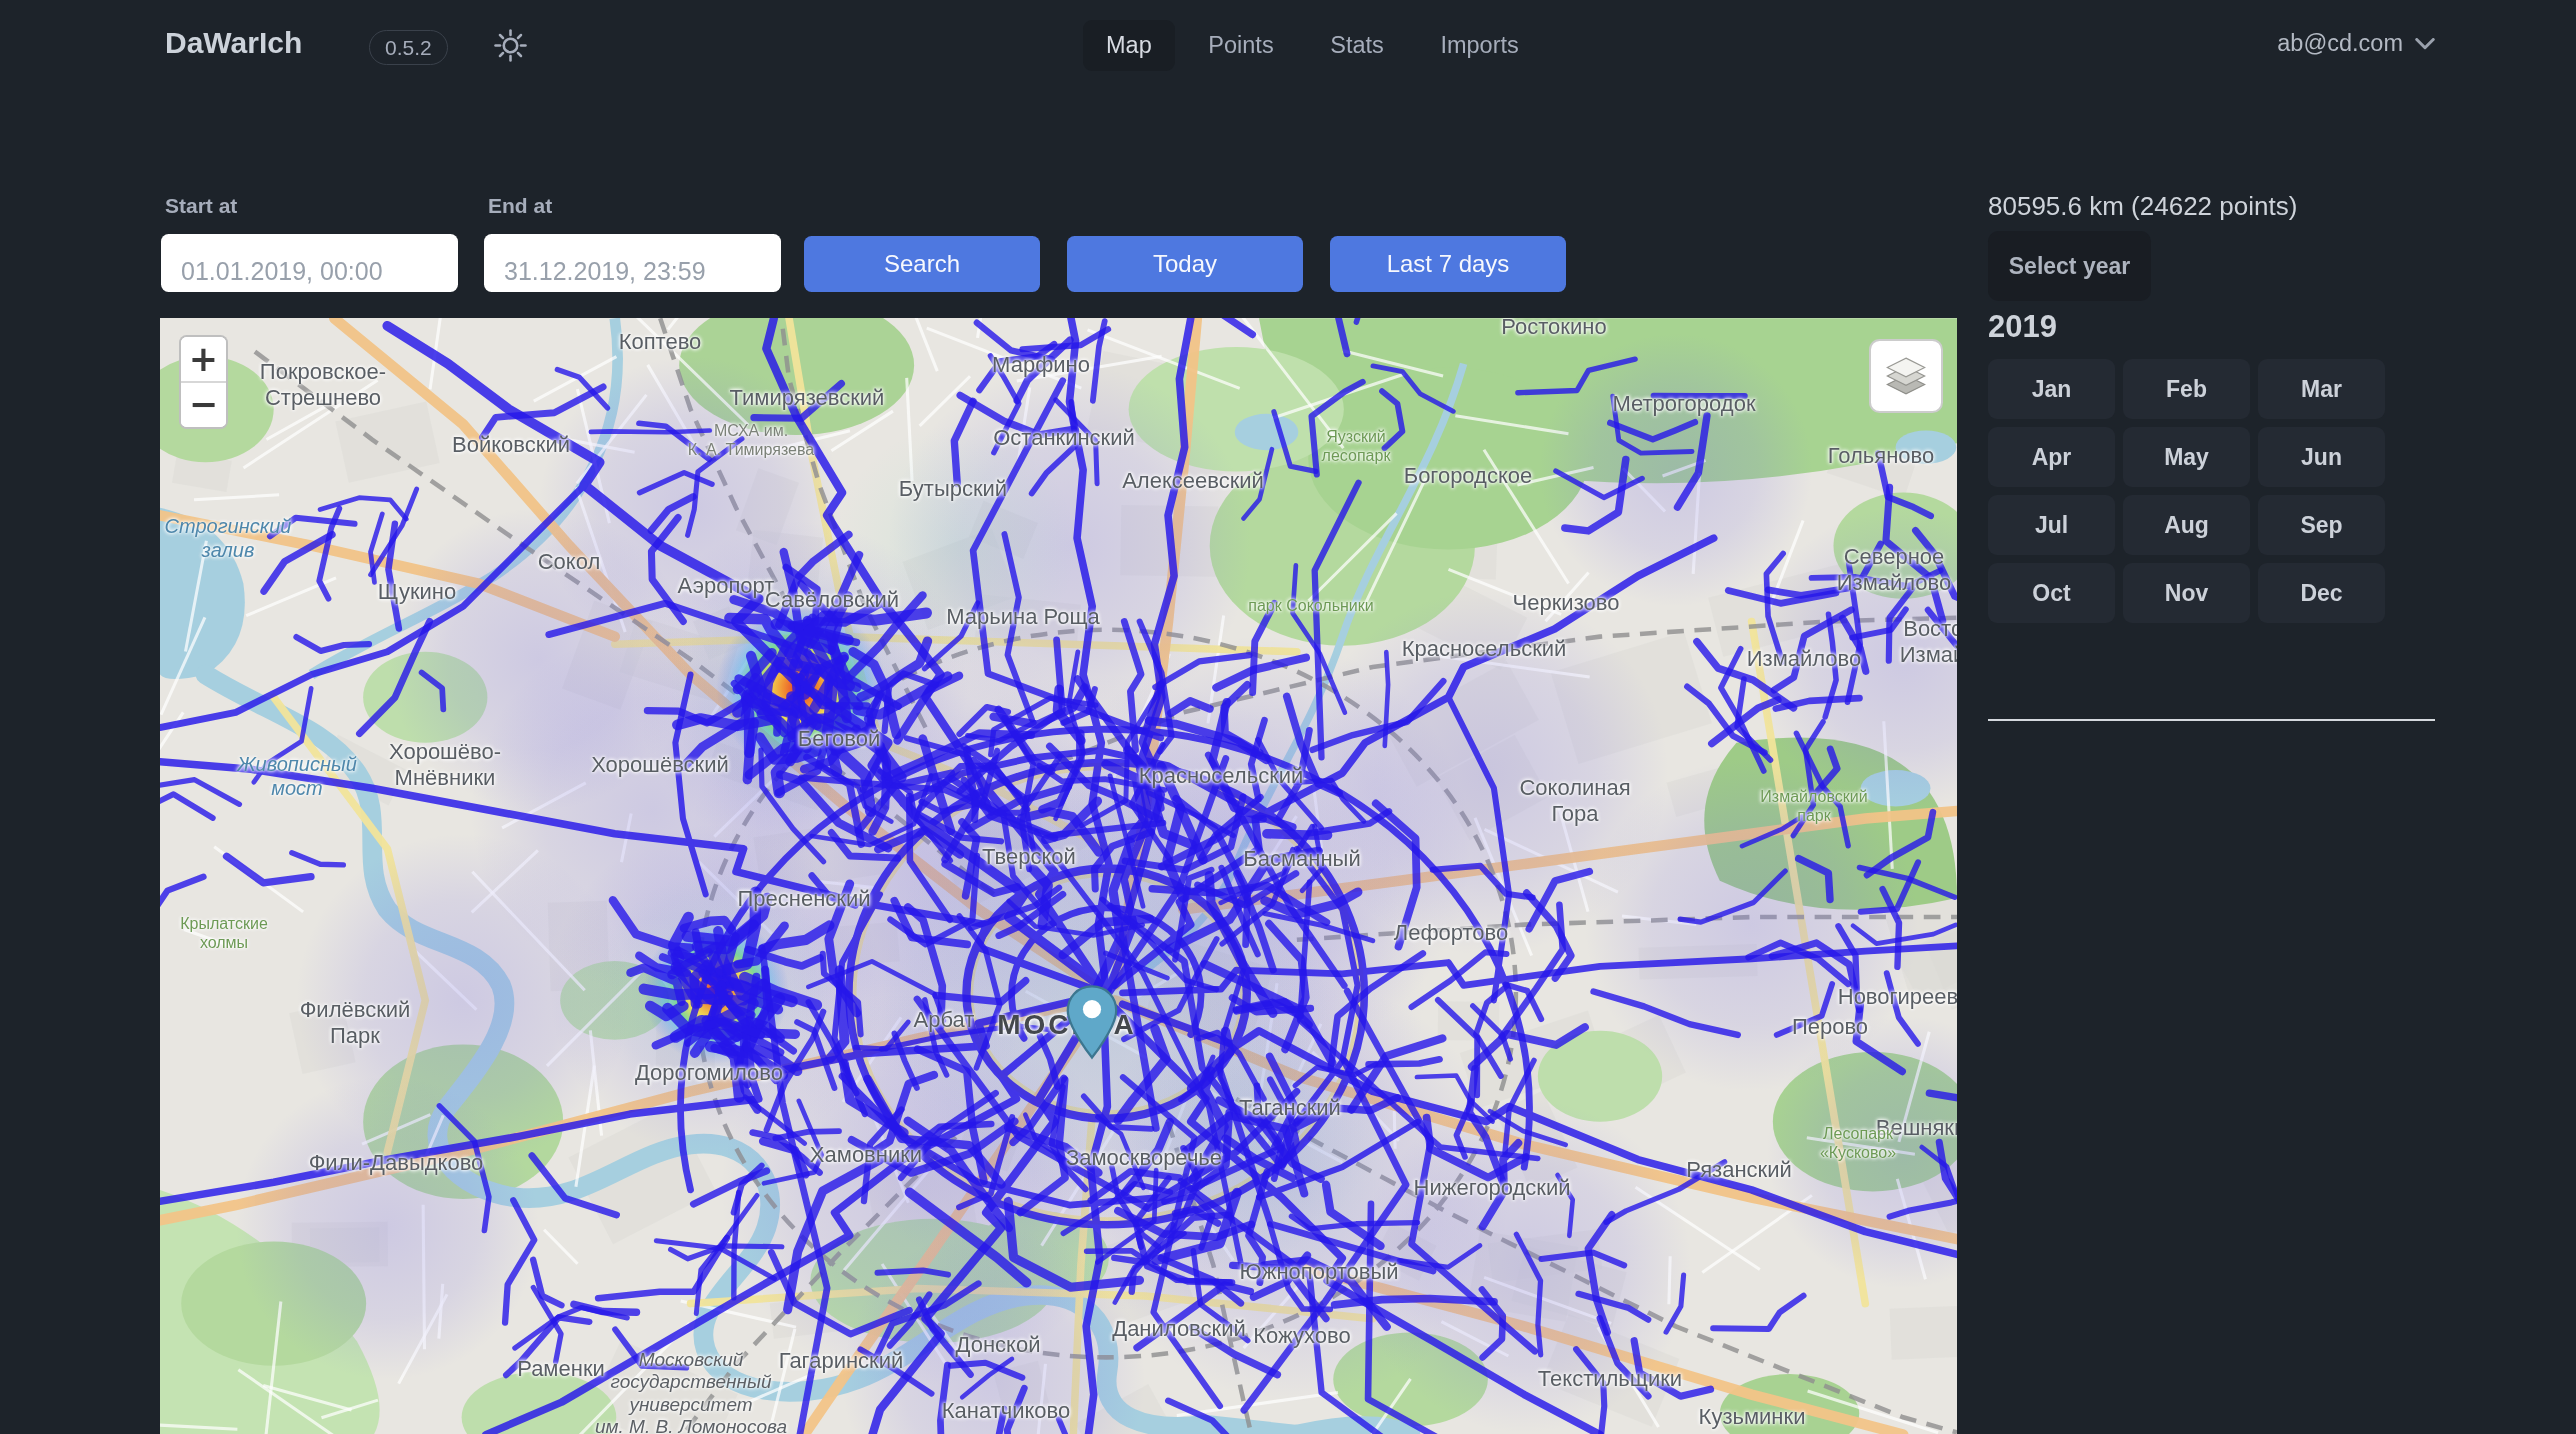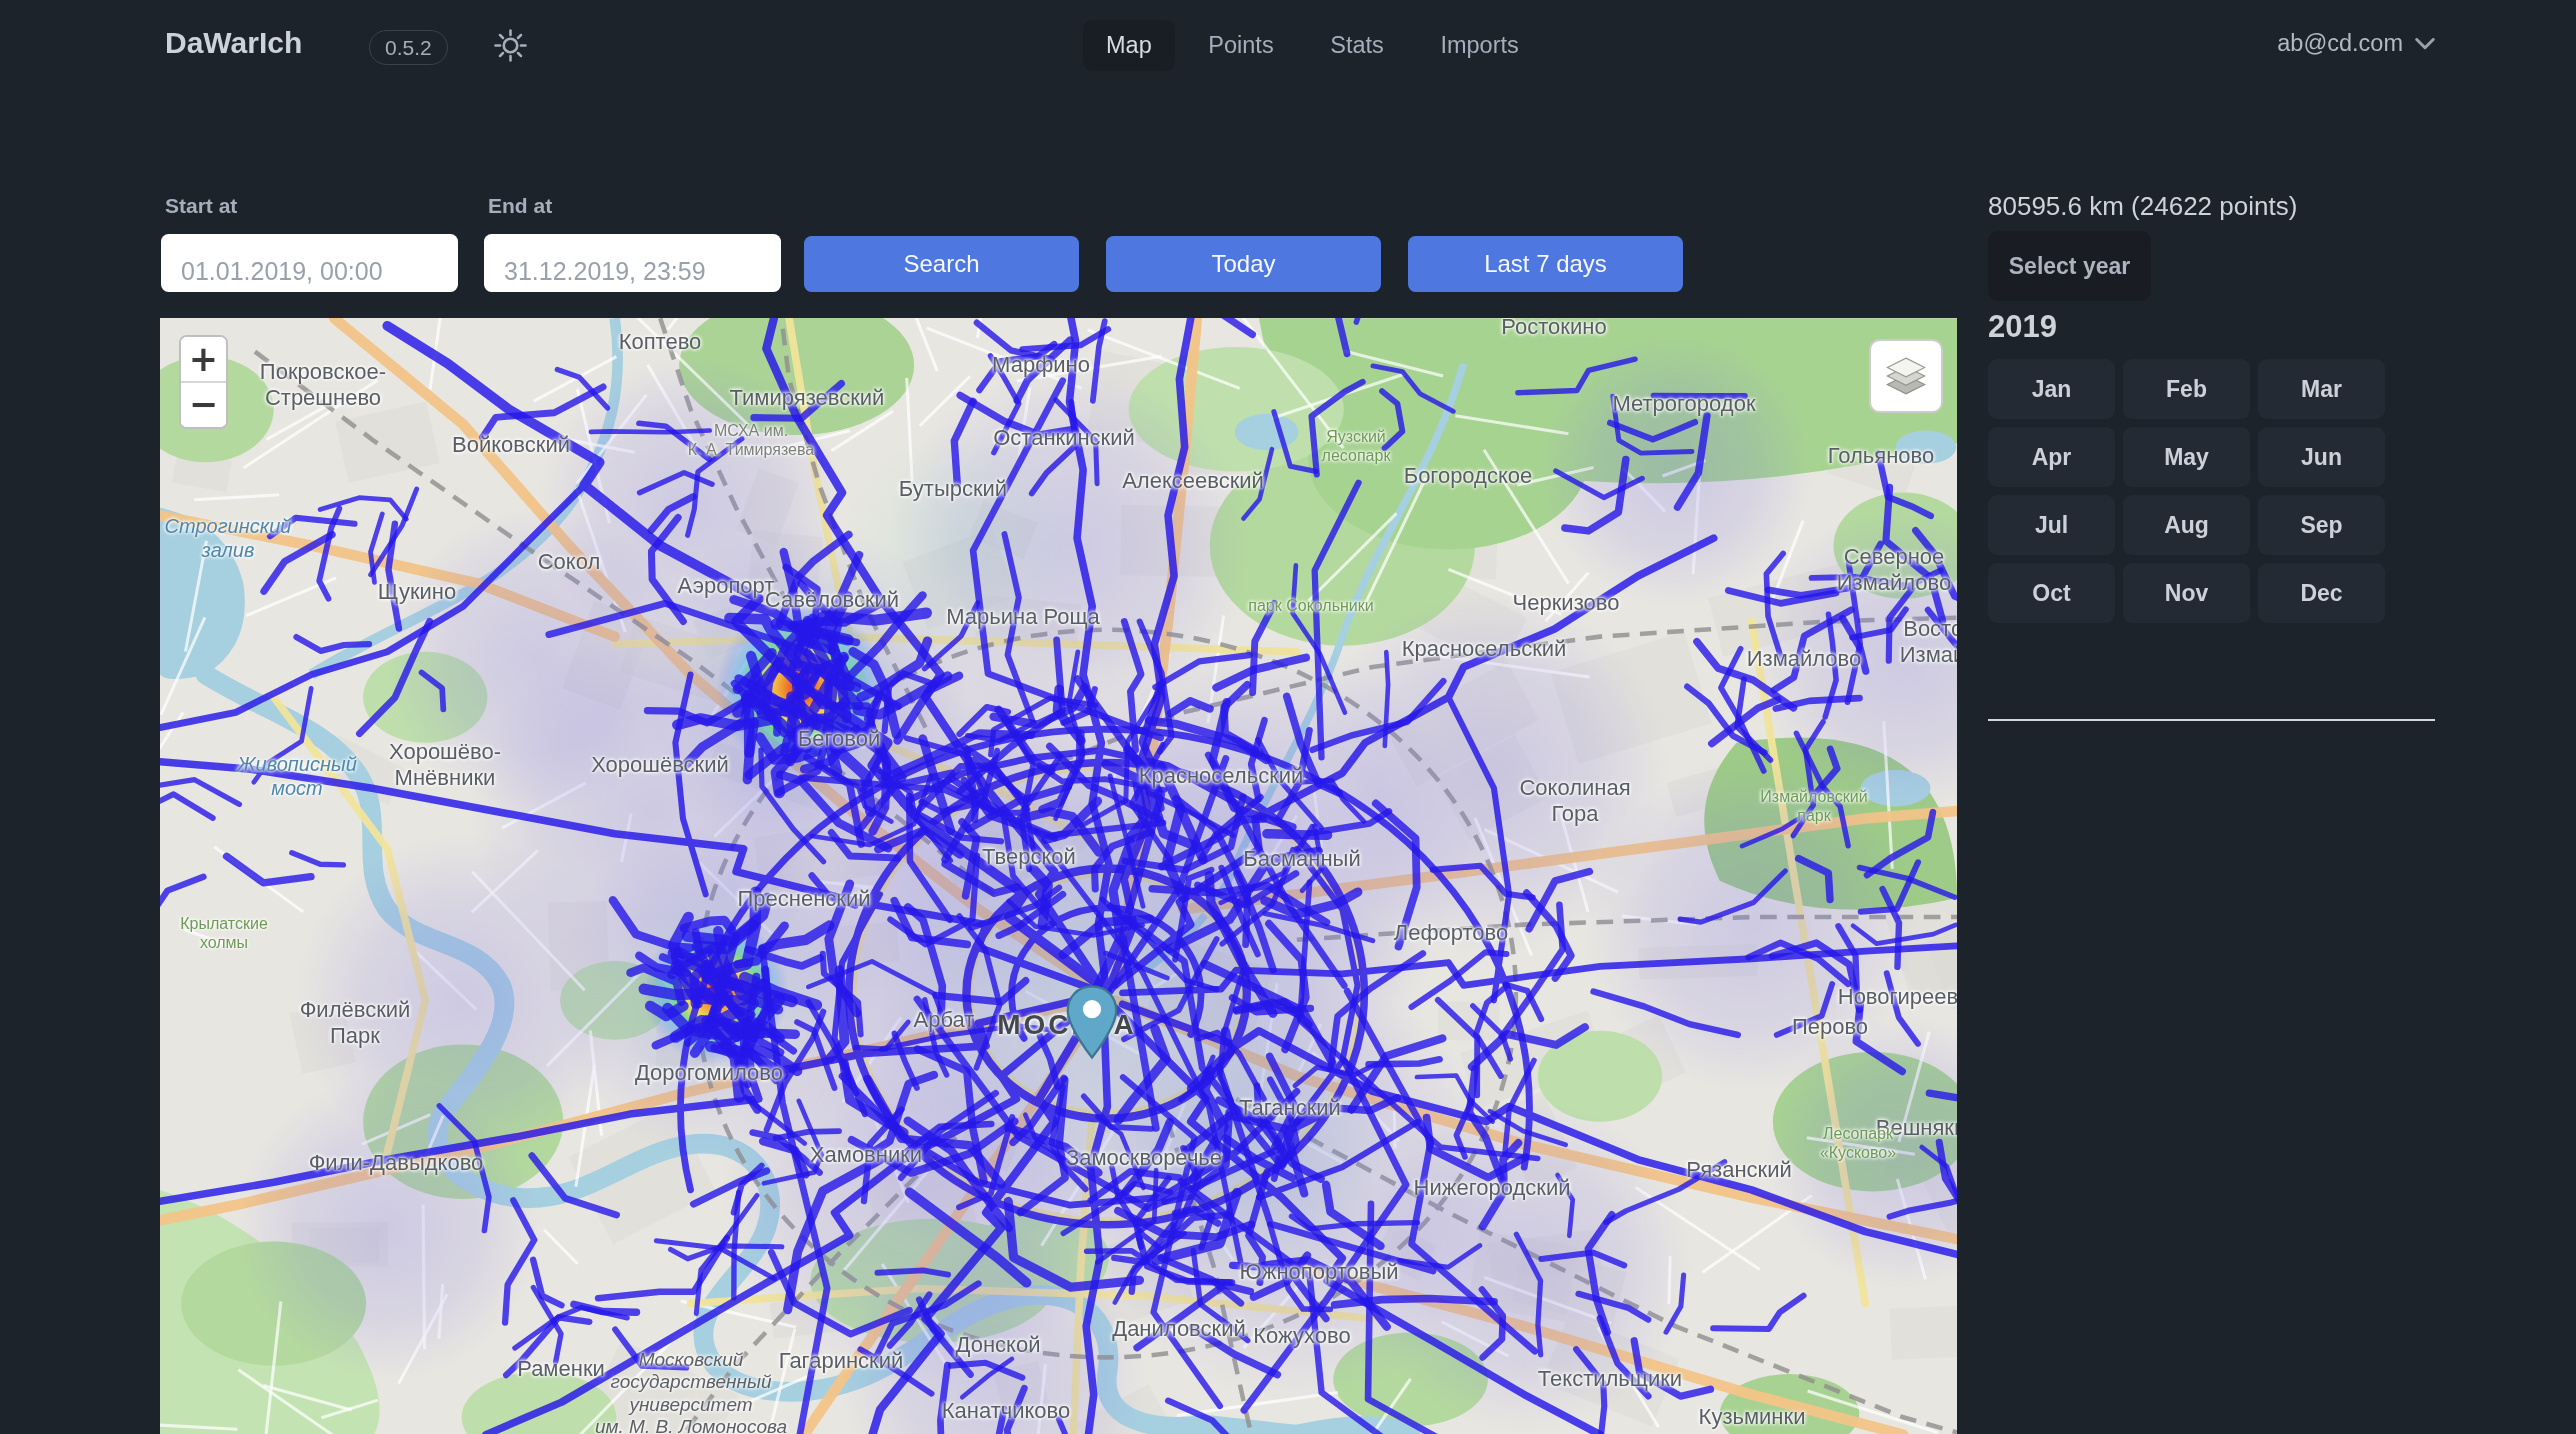--- a/index.html
+++ b/index.html
@@ -16,21 +16,21 @@
   .tab.active{background:#191e24;color:#d7dbe2;}
   .usermenu{position:absolute;right:141px;top:30px;display:flex;align-items:center;gap:12px;
             font-size:23.5px;color:#b3b9c3;cursor:pointer;}
 
   
   .flabel{position:absolute;font-size:21px;font-weight:700;color:#a6adbb;}
   .finput{position:absolute;width:297px;height:58px;background:#fff;border:none;border-radius:7.6px;
           font-size:25px;color:#98a0ab;padding:16px 0 0 20px;box-sizing:border-box;
           font-family:"Liberation Sans","DejaVu Sans",sans-serif;}
   .btnrow{position:absolute;left:804px;top:236px;display:flex;gap:27px;}
-  .bluebtn{width:275px;height:56px;background:#4e78e0;border:none;border-radius:7.6px;color:#f6f8fd;
+  .bluebtn{width:236px;height:56px;background:#4e78e0;border:none;border-radius:7.6px;color:#f6f8fd;
            font-size:24px;font-weight:500;cursor:pointer;font-family:"Liberation Sans","DejaVu Sans",sans-serif;}
 
   
   .distline{position:absolute;left:1988px;top:191px;font-size:26px;color:#ced3da;}
   .selyear{position:absolute;left:1988px;top:231px;width:163px;height:70px;background:#191d23;
            border:none;border-radius:10.6px;color:#aeb4bf;font-size:23px;font-weight:700;cursor:pointer;
            font-family:"Liberation Sans","DejaVu Sans",sans-serif;}
   .yearhead{position:absolute;left:1988px;top:309px;font-size:31px;font-weight:600;color:#ced3da;}
   .monthgrid{position:absolute;left:1988px;top:359px;display:grid;
              grid-template-columns:repeat(3,127px);grid-auto-rows:60px;column-gap:27px;row-gap:30px;gap:8px;}

